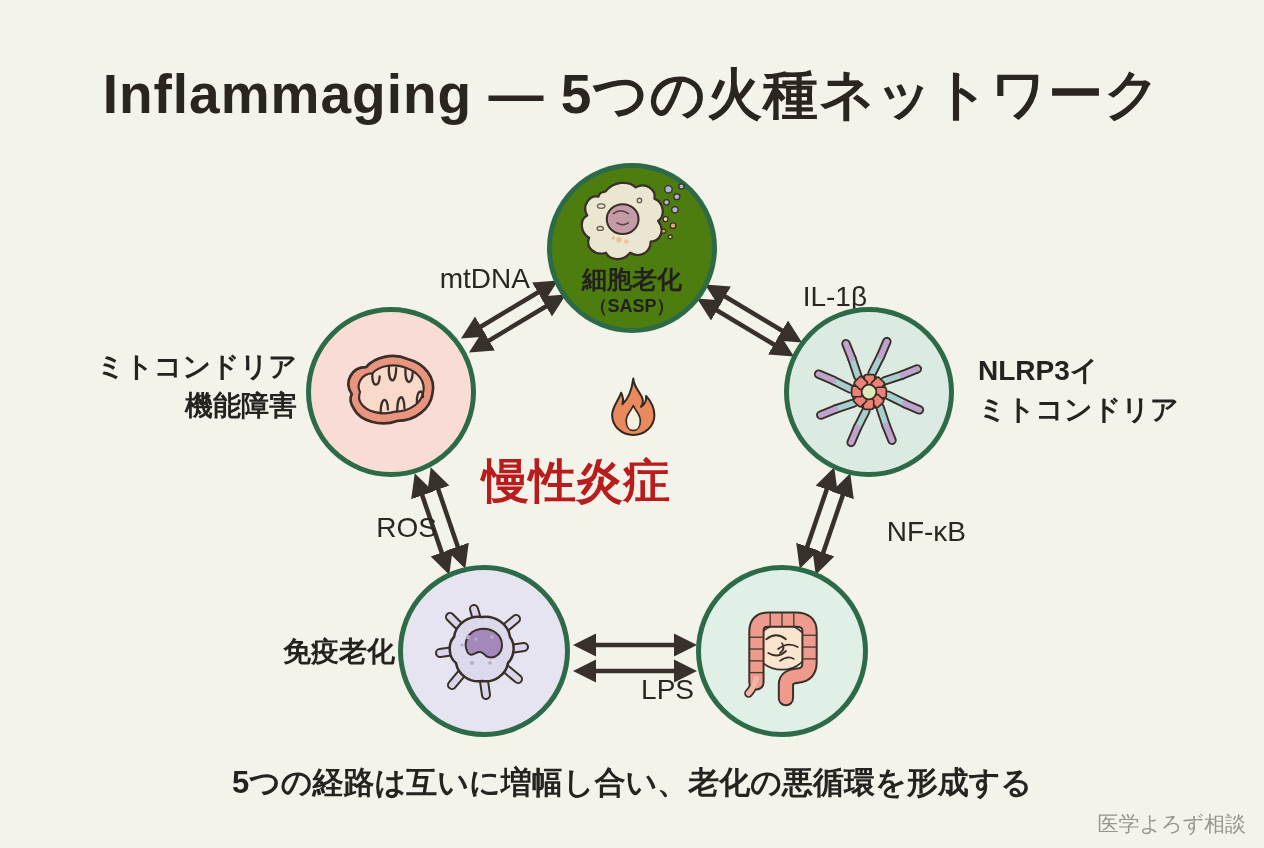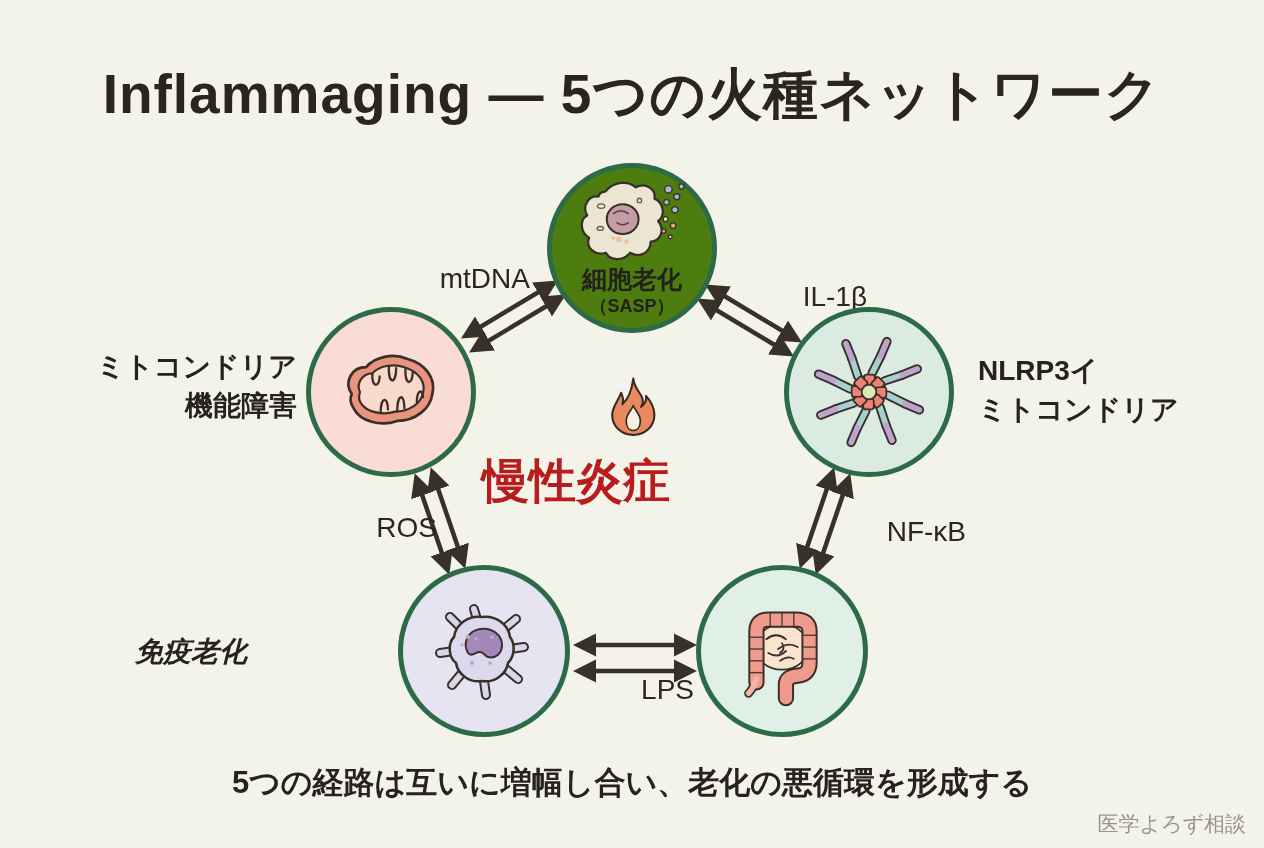--- a/index.html
+++ b/index.html
@@ -24,21 +24,21 @@
   #node-nlrp3{ left:784px; top:307px; width:170px; height:170px; background:#dcebe2; }
   #node-immune{ left:398px; top:565px; width:172px; height:172px; background:#e6e4f1; }
   #node-gut{ left:696px; top:565px; width:172px; height:172px; background:#e0f0e6; }
 
   .node-inner-label{ font-size:25px; font-weight:800; line-height:1.1; color:#231f1c; margin-top:2px;}
   .node-inner-sub{ font-size:18px; font-weight:800; color:#231f1c; }
 
   .outer-label{ position:absolute; font-size:28px; font-weight:800; line-height:1.38; color:#262220; }
   #label-mitochondria{ top:348px; right:967px; text-align:right; width:320px; }
   #label-nlrp3{ top:352px; left:978px; text-align:left; width:280px; }
-  #label-immune{ top:633px; right:869px; text-align:left; width:260px;font-style:italic; }
+  #label-immune{ top:633px; right:869px; text-align:right; width:260px; }
   #label-gut{ top:633px; left:876px; text-align:left; width:320px; }
 
   .edge-label{ position:absolute; font-size:28px; font-weight:500; color:#2b2620; text-align:right; }
   #edge-label-mtdna{ left:400px; top:263px; width:130px; }
   #edge-label-il1b{ left:737px; top:261px; width:130px;margin-top:20px; }
   #edge-label-ros{ left:317px; top:512px; width:120px; }
   #edge-label-nfkb{ left:836px; top:516px; width:130px; }
   #edge-label-lps{ left:574px; top:674px; width:120px; }
 
   #arrow-layer{ position:absolute; left:0; top:0; }

